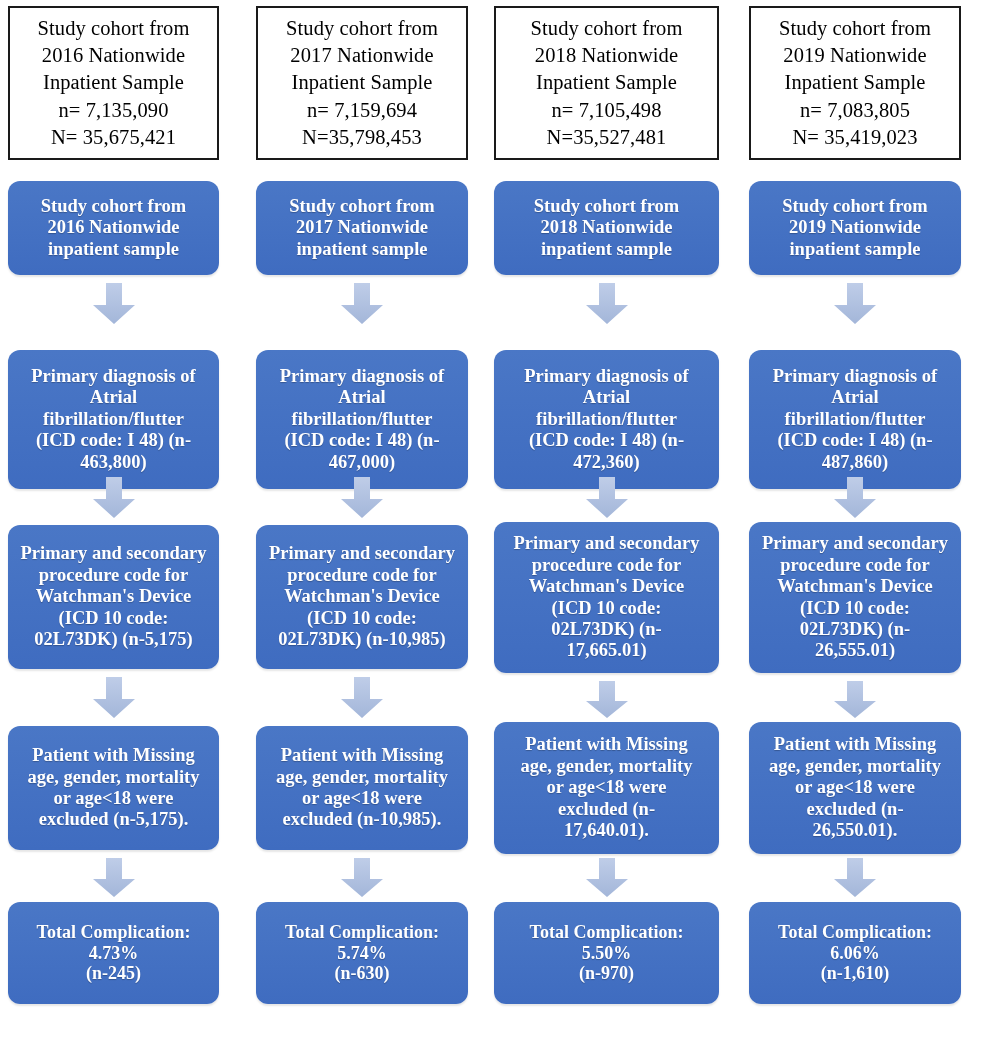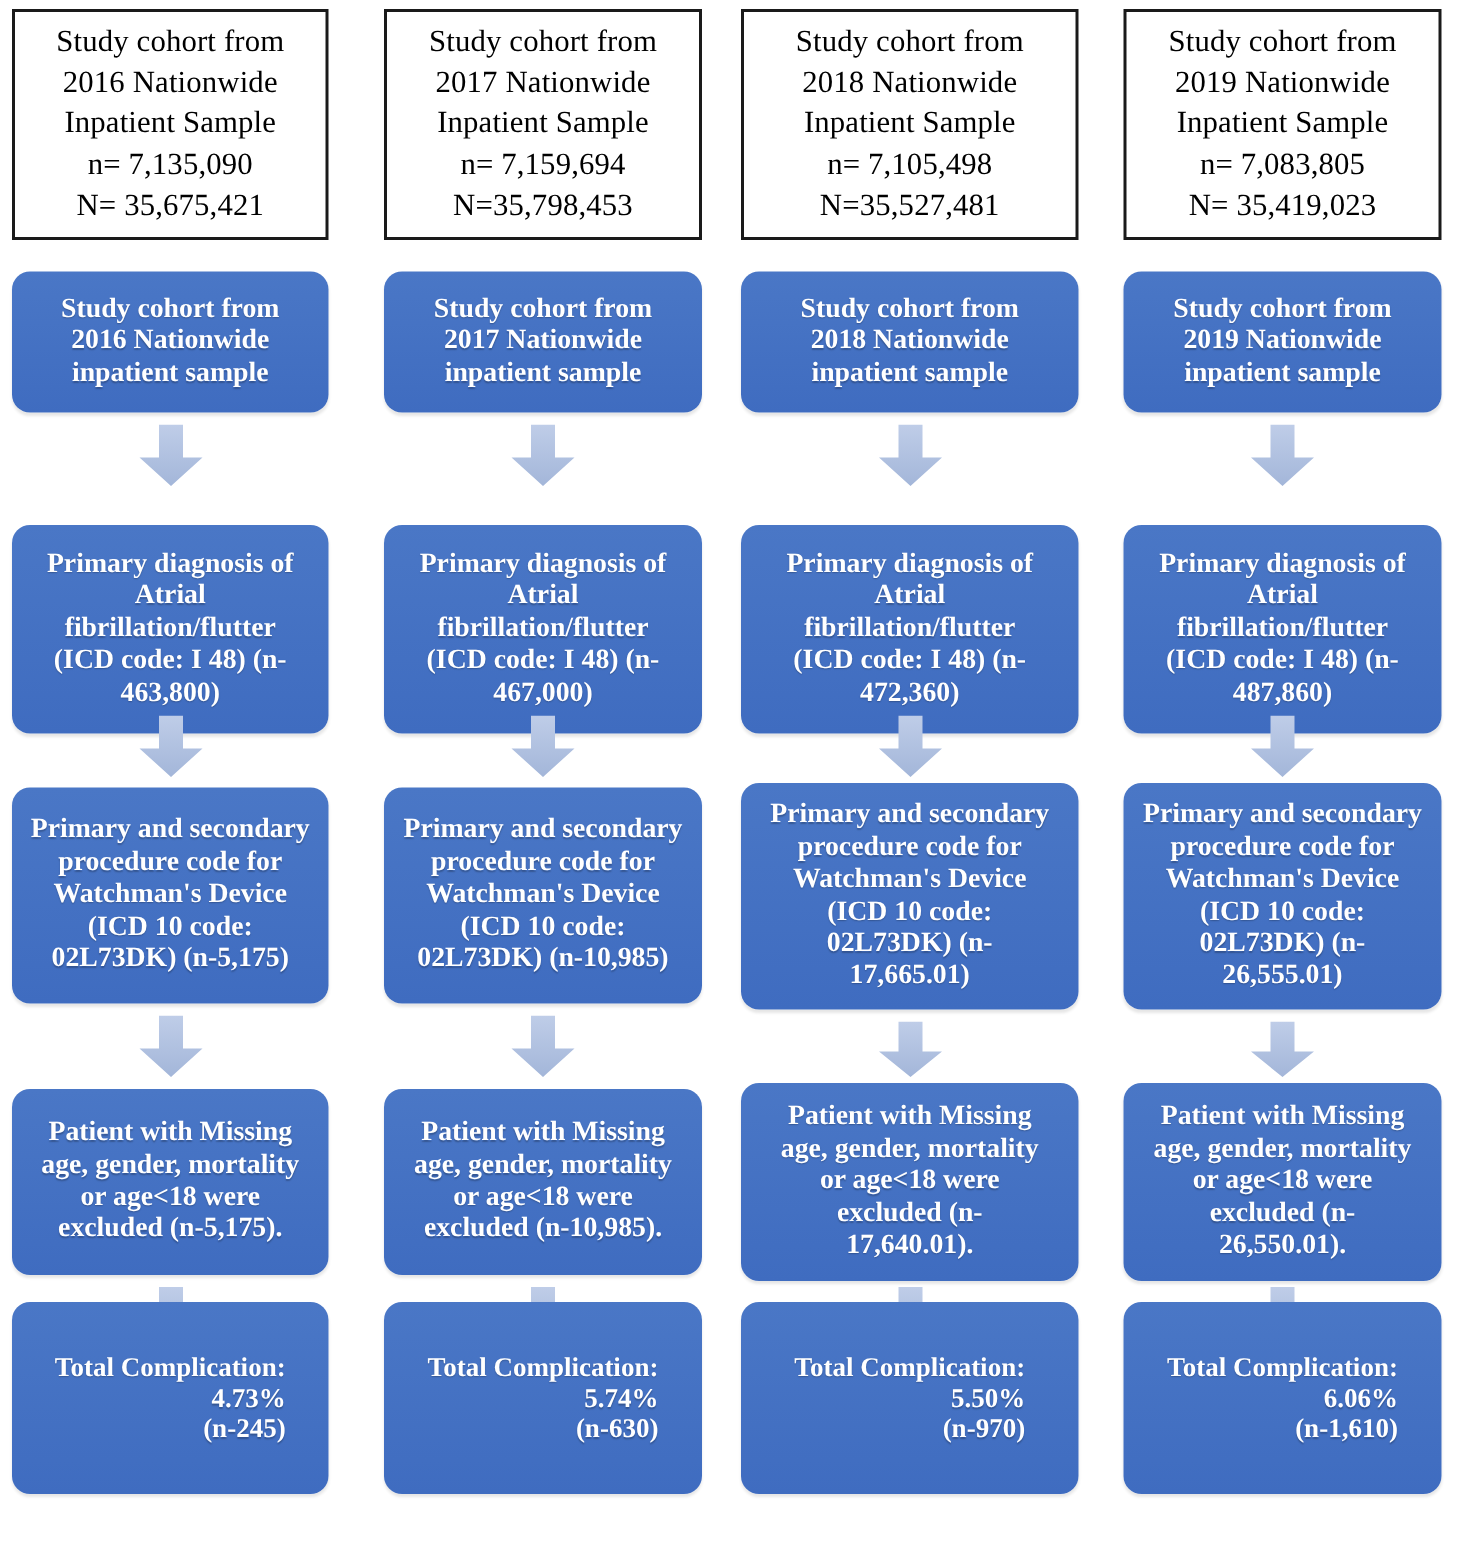--- a/index.html
+++ b/index.html
@@ -80,21 +80,21 @@
     padding: 0 5px;
     text-shadow: 0 1px 1px rgba(0,0,0,0.25);
   }
   .node.small .lines { font-size: 18px; }
 
   
   .row-0 { top: 181px; height: 94px; }
   .row-1 { top: 330px; height: 139px; margin-top: 20px; }
   .row-2 { top: 525px; height: 144px; }
   .row-3 { top: 726px; height: 124px; }
-  .row-4 { top: 868px; height: 128px; text-align: right; }
+  .row-4 { top: 902px; height: 102px; }
 
   
   .col-2 .row-2, .col-3 .row-2 { top: 522px; height: 151px; }
   .col-2 .row-3, .col-3 .row-3 { top: 722px; height: 132px; }
 
   
   .arrow {
     position: absolute;
     left: 50%;
     transform: translateX(-50%);

